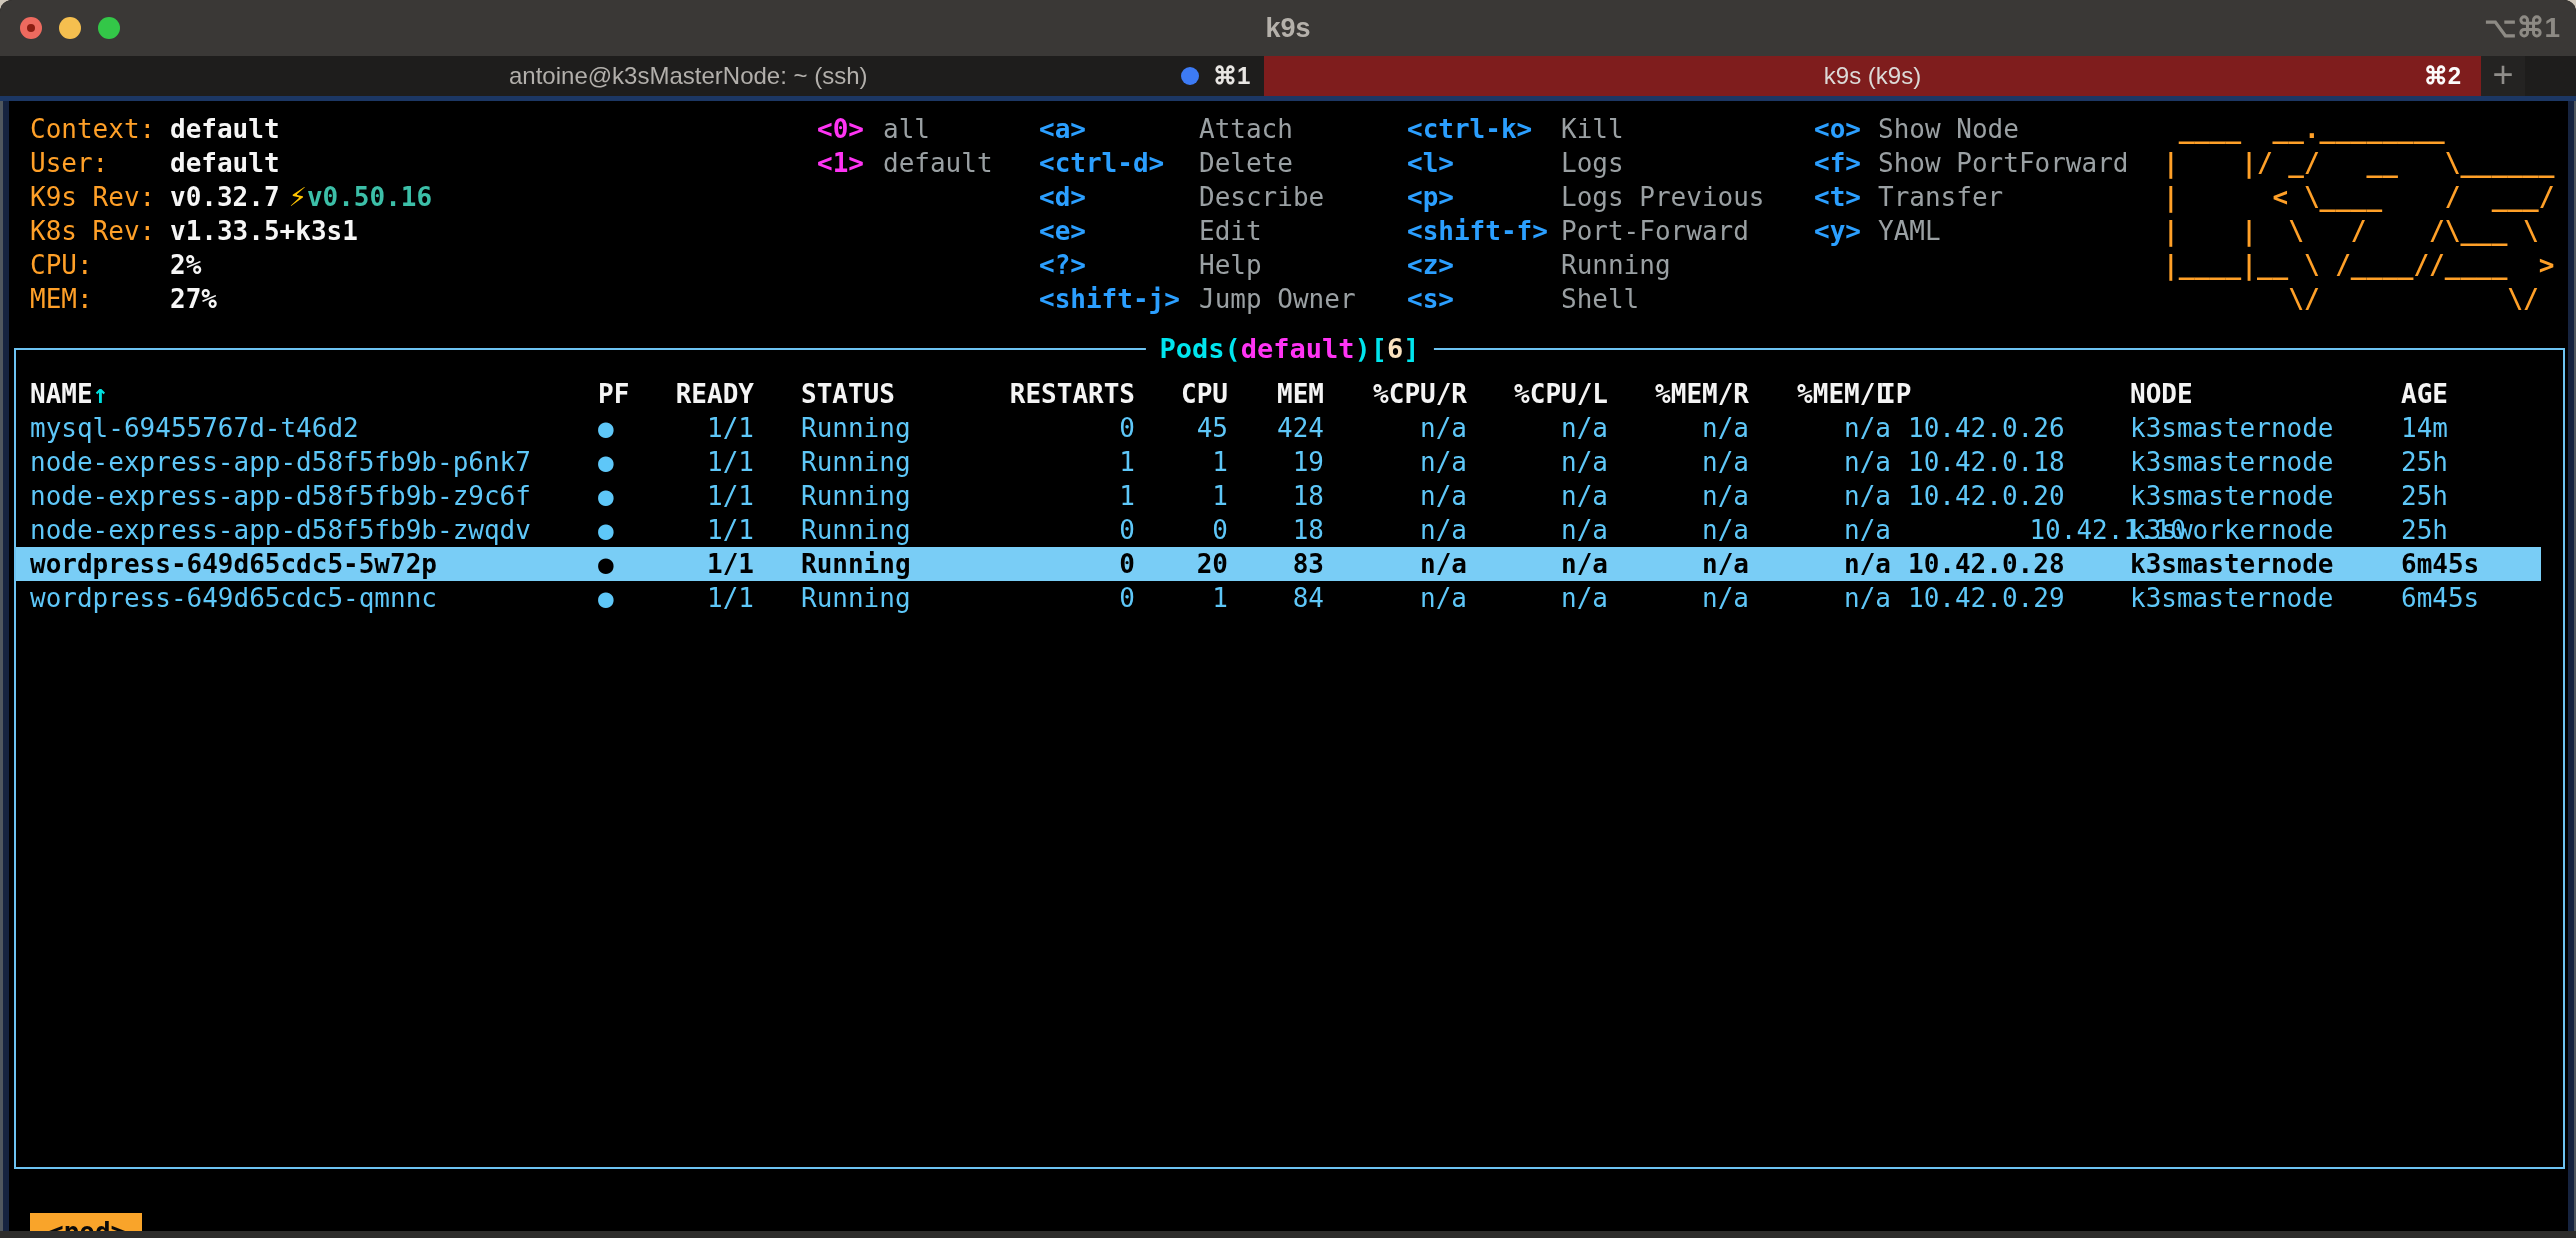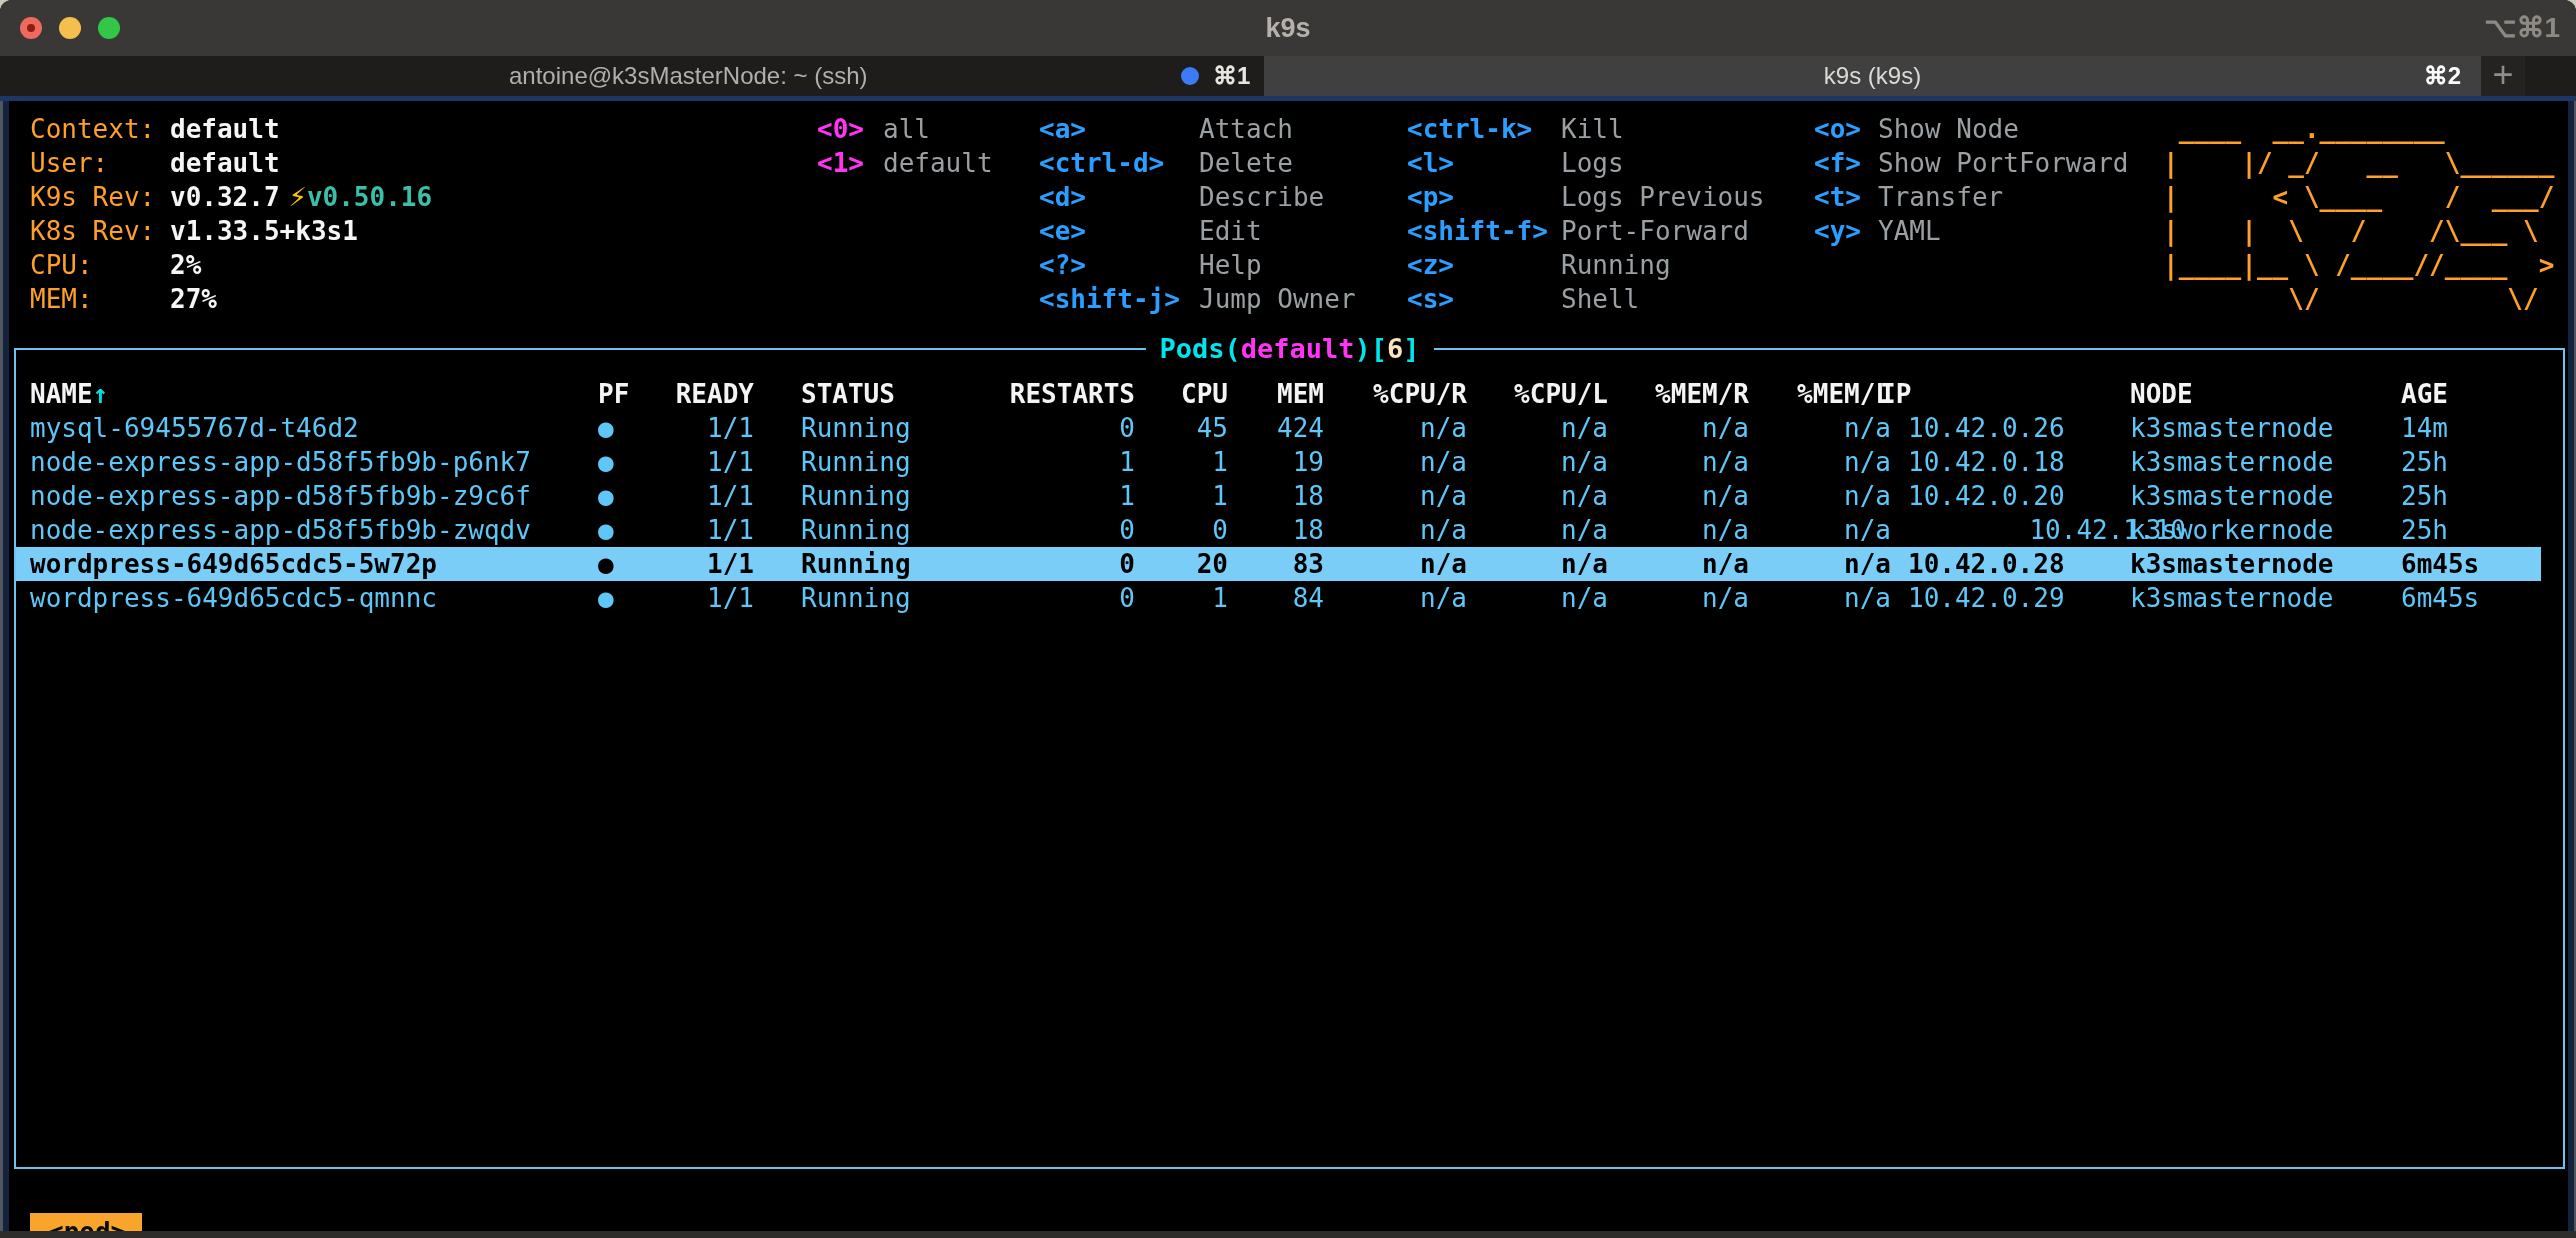--- a/index.html
+++ b/index.html
@@ -20,21 +20,21 @@
   .win-shortcut { position:absolute; right:16px; top:0; height:56px; line-height:56px;
                   font-family:"Liberation Sans", sans-serif; font-weight:600; font-size:28px; color:#8d8a84; }
 
   
   .tabbar { position:relative; height:40px; background:#1e1d1c; display:flex; }
   .tab { position:relative; height:40px; font-family:"Liberation Sans", sans-serif; font-size:24px; }
   .tab-inactive { width:1264px; background:#1e1d1c; color:#b2afab; }
   .tab-inactive .tab-label { position:absolute; left:509px; top:0; line-height:40px; }
   .activity-dot { position:absolute; left:1181px; top:11px; width:18px; height:18px; border-radius:50%; background:#3d7bf5; }
   .tab-inactive .tab-shortcut { position:absolute; left:1213px; top:0; line-height:40px; color:#e8e6e3; font-weight:600; }
-  .tab-active { width:1217px; background:#404040; color:#dcdad7; }
+  .tab-active { width:1217px; background:#7f1d1d; color:#dcdad7; }
   .tab-active .tab-label { position:absolute; left:0; right:0; top:0; line-height:40px; text-align:center; }
   .tab-active .tab-shortcut { position:absolute; right:20px; top:0; line-height:40px; color:#fbfbfb; font-weight:600; }
   .newtab { width:44px; background:#242322; color:#8f8d8a; font-family:"Liberation Sans", sans-serif;
             font-size:36px; font-weight:300; text-align:center; line-height:38px; }
   .navline { height:5px; background:#1c3764; }
 
   
   .content { position:relative; height:1138px; background:#000; color:#f2f2f2; font-size:26px; }
   .edge-left  { position:absolute; left:0; top:0; bottom:8px; width:9px;
                 background:linear-gradient(90deg,#50575e 0 3px,#16233f 3px 100%); z-index:5; }

